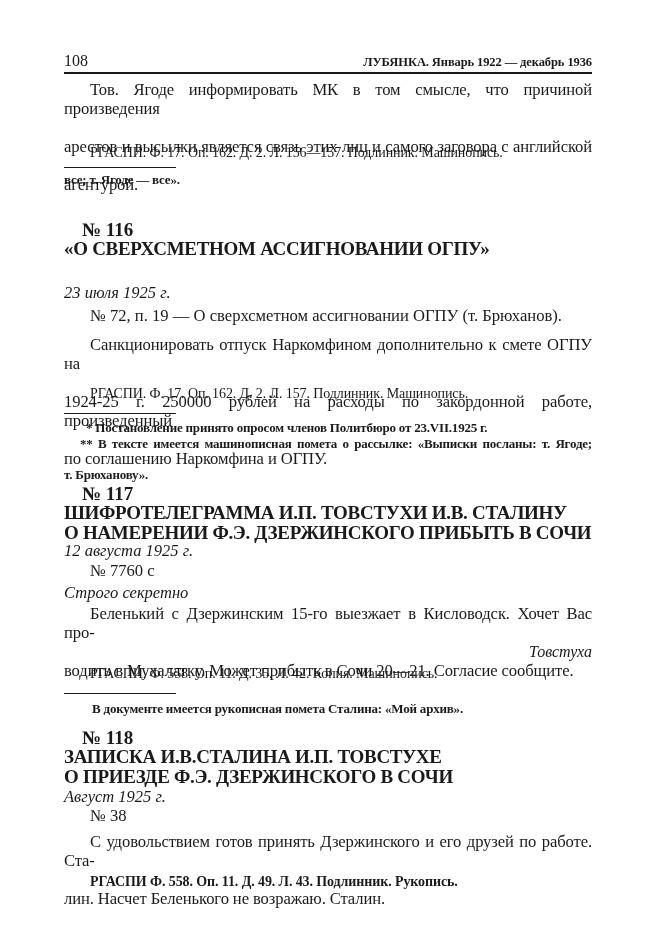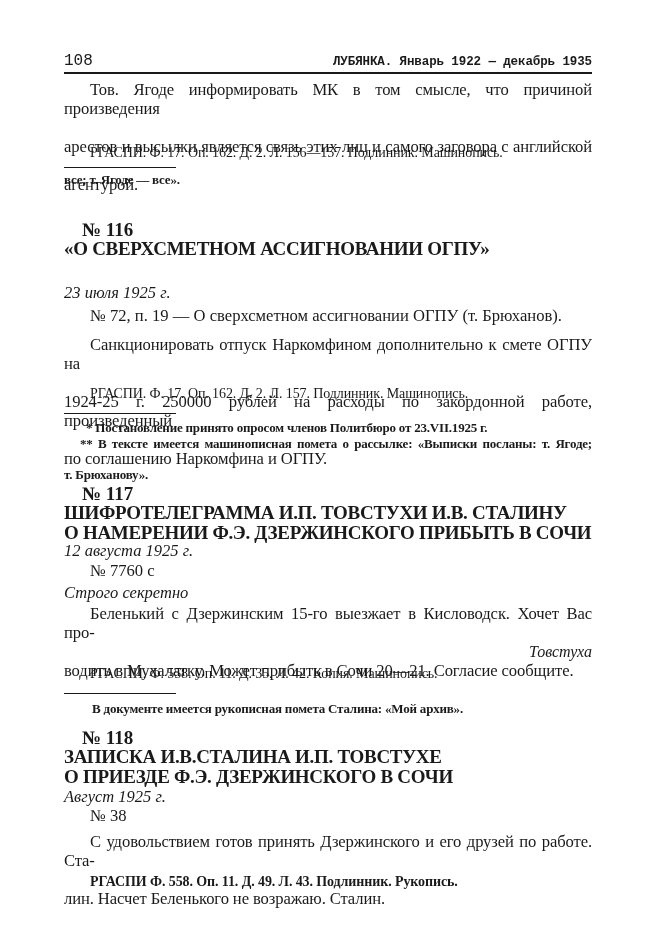--- a/index.html
+++ b/index.html
@@ -1,19 +1,19 @@
 <!DOCTYPE html>
 <html><head>
 <meta charset="utf-8">
 <style>
   html, body { margin: 0; padding: 0; background: #ffffff; }
   body { width: 656px; height: 945px; position: relative; overflow: hidden; color: #1a1a1a; }
   .page { position: absolute; left: 64px; top: 0; width: 528px; }
   .serif { font-family: "Liberation Serif", "DejaVu Serif", serif; }
-  .sans { font-family: Liberation Mono, monospace; }
+  .sans { font-family: Liberation Serif, serif; }
   .abs { position: absolute; left: 0; width: 528px; }
 
   .running-head { top: 54px; height: 18px; border-bottom: 2px solid #1a1a1a; }
   .page-num { position: absolute; left: 0; top: -2px; font-size: 16px; }
   .head-title { position: absolute; right: 0; top: 1px; font-size: 12.5px; font-weight: bold; letter-spacing: -0.1px; }
 
   .body-text { font-size: 16.6px; line-height: 19px; text-align: justify; letter-spacing: -0.1px; }
   .indent { text-indent: 26px; }
   .source { font-size: 14px; line-height: 17px; padding-left: 26px; letter-spacing: -0.1px; }
   .source.bold { font-weight: bold; }
@@ -27,21 +27,21 @@
   .jl:after { content: ""; display: inline-block; width: 100%; }
   .line { display: block; }
 </style>
 </head>
 <body>
 
 <div class="page">
 
   <div class="abs running-head">
     <span class="page-num sans">108</span>
-    <span class="head-title sans">ЛУБЯНКА. Январь 1922 — декабрь 1935</span>
+    <span class="head-title sans">ЛУБЯНКА. Январь 1922 — декабрь 1936</span>
   </div>
 
   <div class="abs body-text serif" style="top:80px;">
     <span class="line jl indent">Тов. Ягоде информировать МК в том смысле, что причиной произведения</span>
     <span class="line jl">арестов и высылки является связь этих лиц и самого заговора с английской</span>
     <span class="line">агентурой.</span>
   </div>
   <div class="abs source serif" style="top:144px;">РГАСПИ. Ф. 17. Оп. 162. Д. 2. Л. 156—157. Подлинник. Машинопись.</div>
 
   <div class="abs fn-rule" style="top:167px;"></div>

